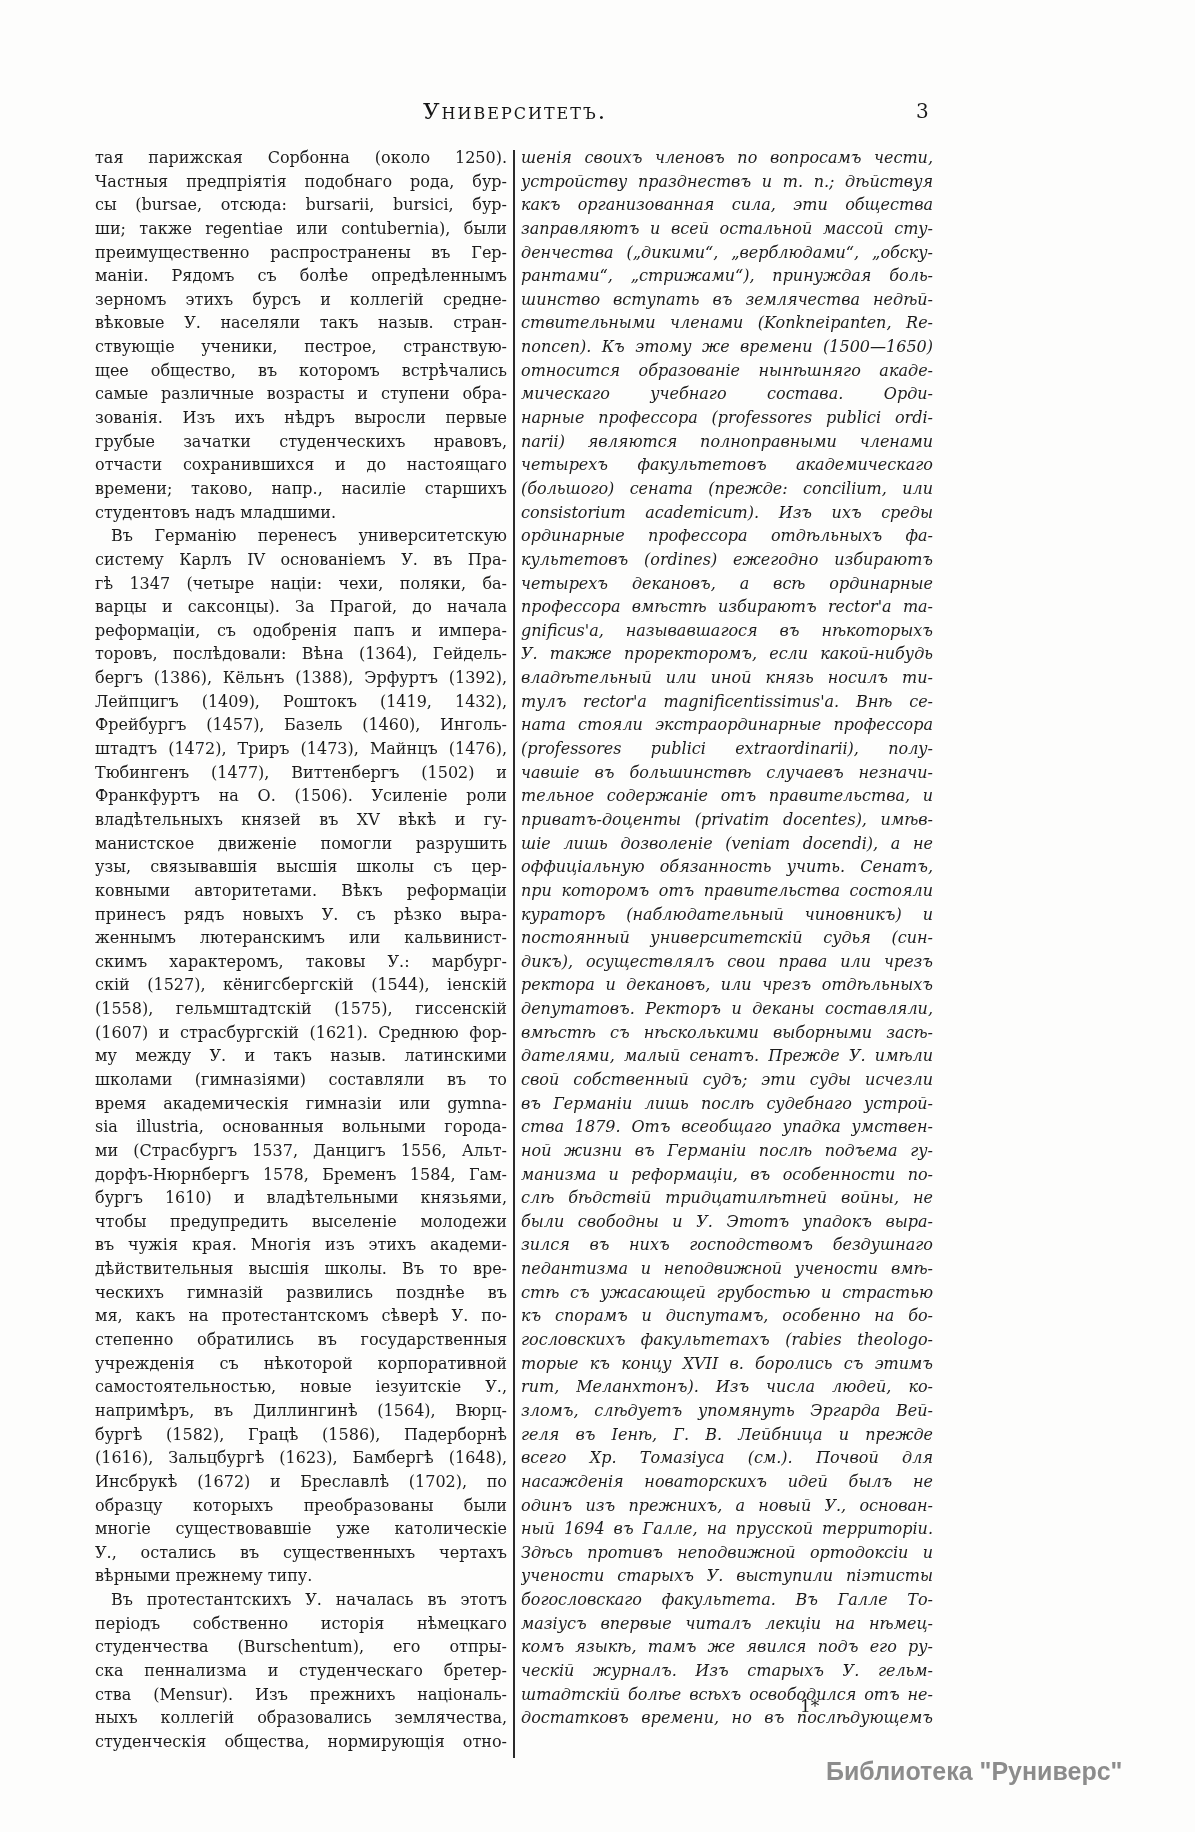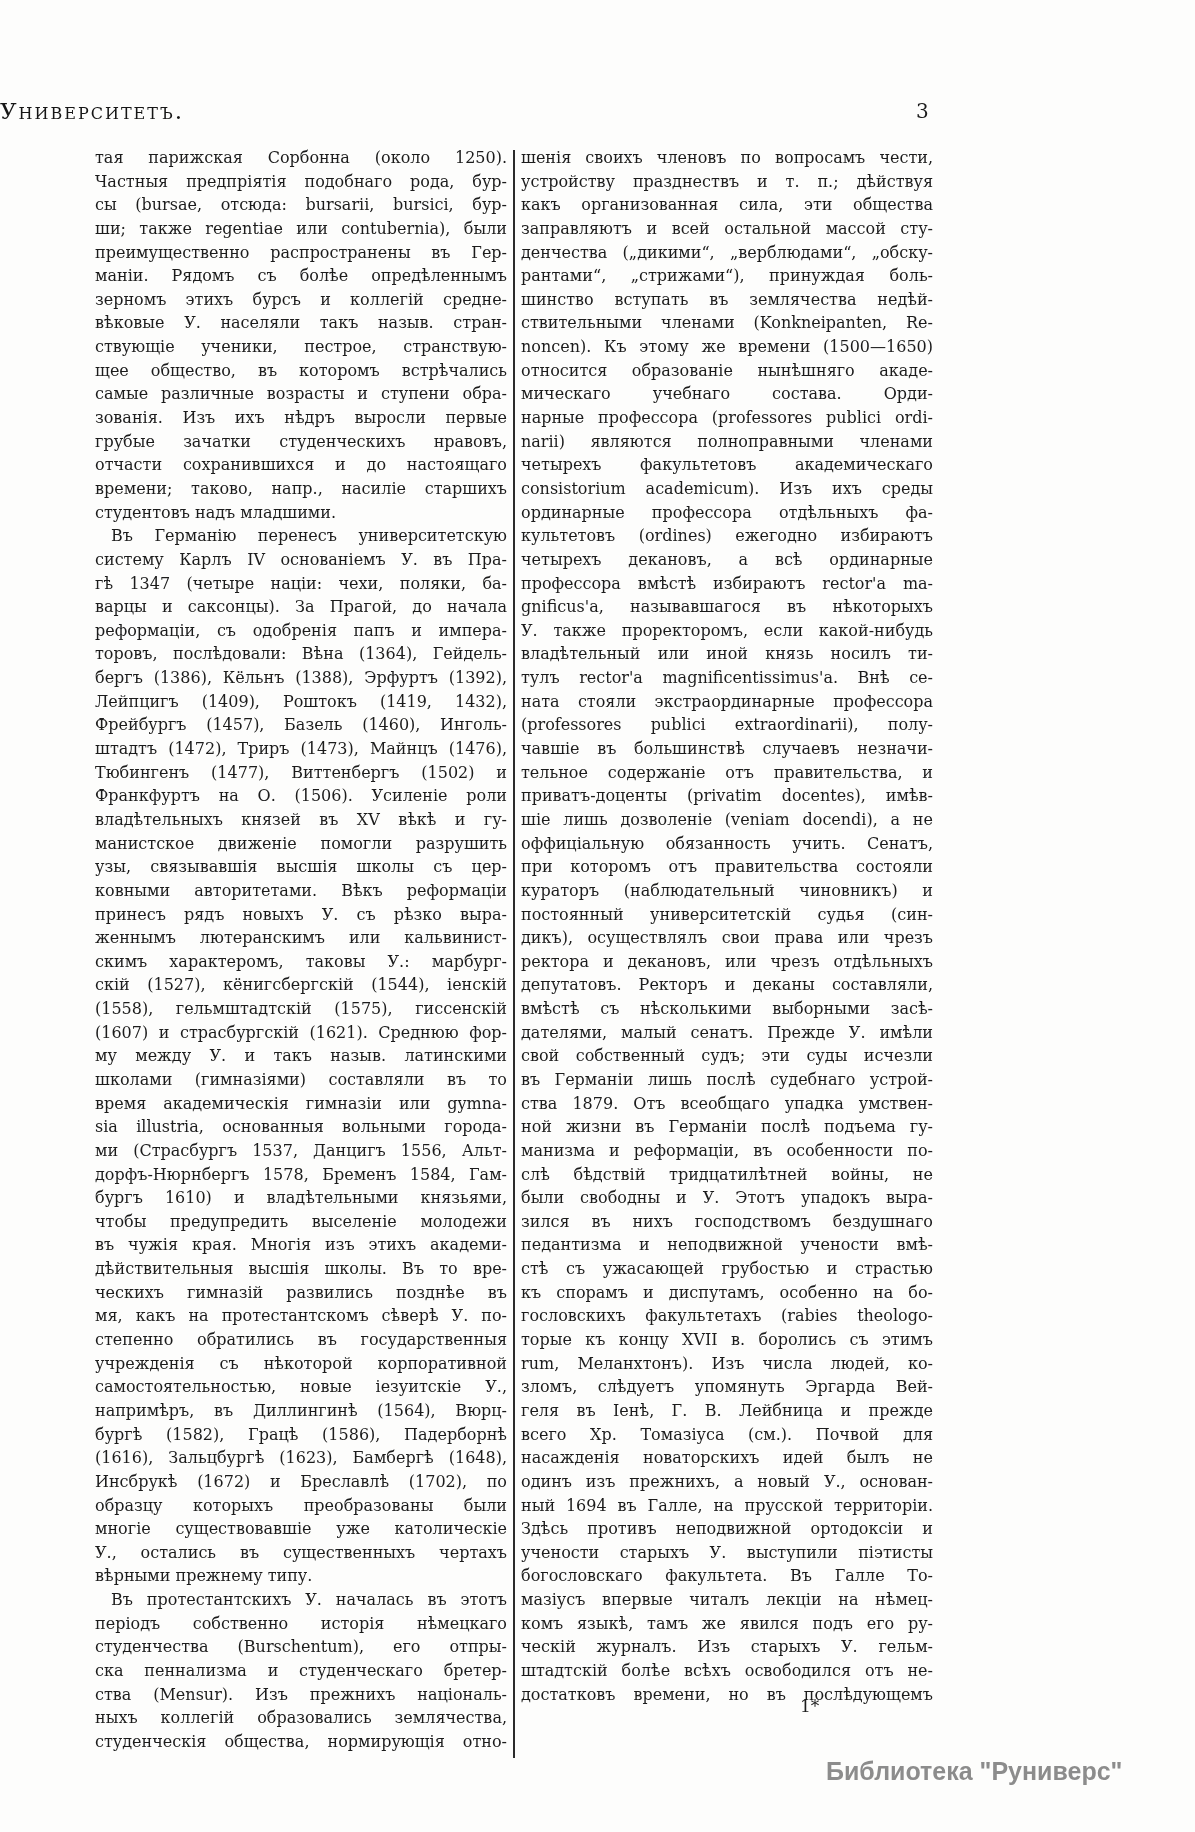--- a/index.html
+++ b/index.html
@@ -6,35 +6,35 @@
   .page {
     position:relative;
     width:1195px; height:1832px;
     background:#fdfdfc;
     font-family:"DejaVu Serif", serif;
     color:#1c1c1c;
     overflow:hidden;
   }
   .header-title {
     position:absolute; top:98px; left:0; width:1030px;
-    text-align:left;
+    text-align:center;
     font-variant:small-caps;
     font-size:23px; letter-spacing:2px;
     color:#161616;
   }
   .page-number {
     position:absolute; top:99px; left:916px;
     font-size:20px;
   }
   .col {
     position:absolute; top:146px; width:412px;
     font-size:16px; line-height:23.65px;
   }
   .col-left  { left:95px; }
-  .col-right { left:521px; }
+  .col-right { left:521px;font-style:italic; }
   .divider {
     position:absolute; left:513px; top:150px;
     width:2px; height:1608px;
     background:#2b2b2b;
   }
   .line {
     height:23.65px; overflow:hidden;
     text-align:justify; text-align-last:justify;
     text-justify:inter-word;
     white-space:normal;
@@ -137,20 +137,21 @@
       <div class="line">денчества („дикими“, „верблюдами“, „обску-</div>
       <div class="line">рантами“, „стрижами“), принуждая боль-</div>
       <div class="line">шинство вступать въ землячества недѣй-</div>
       <div class="line">ствительными членами (Konkneipanten, Re-</div>
       <div class="line">noncen). Къ этому же времени (1500—1650)</div>
       <div class="line">относится образованіе нынѣшняго акаде-</div>
       <div class="line">мическаго учебнаго состава. Орди-</div>
       <div class="line">нарные профессора (professores publici ordi-</div>
       <div class="line">narii) являются полноправными членами</div>
       <div class="line">четырехъ факультетовъ академическаго</div>
+      <div class="line">(большого) сената (прежде: concilium, или</div>
       <div class="line">consistorium academicum). Изъ ихъ среды</div>
       <div class="line">ординарные профессора отдѣльныхъ фа-</div>
       <div class="line">культетовъ (ordines) ежегодно избираютъ</div>
       <div class="line">четырехъ декановъ, а всѣ ординарные</div>
       <div class="line">профессора вмѣстѣ избираютъ rector'a ma-</div>
       <div class="line">gnificus'a, называвшагося въ нѣкоторыхъ</div>
       <div class="line">У. также проректоромъ, если какой-нибудь</div>
       <div class="line">владѣтельный или иной князь носилъ ти-</div>
       <div class="line">тулъ rector'a magnificentissimus'a. Внѣ се-</div>
       <div class="line">ната стояли экстраординарные профессора</div>

